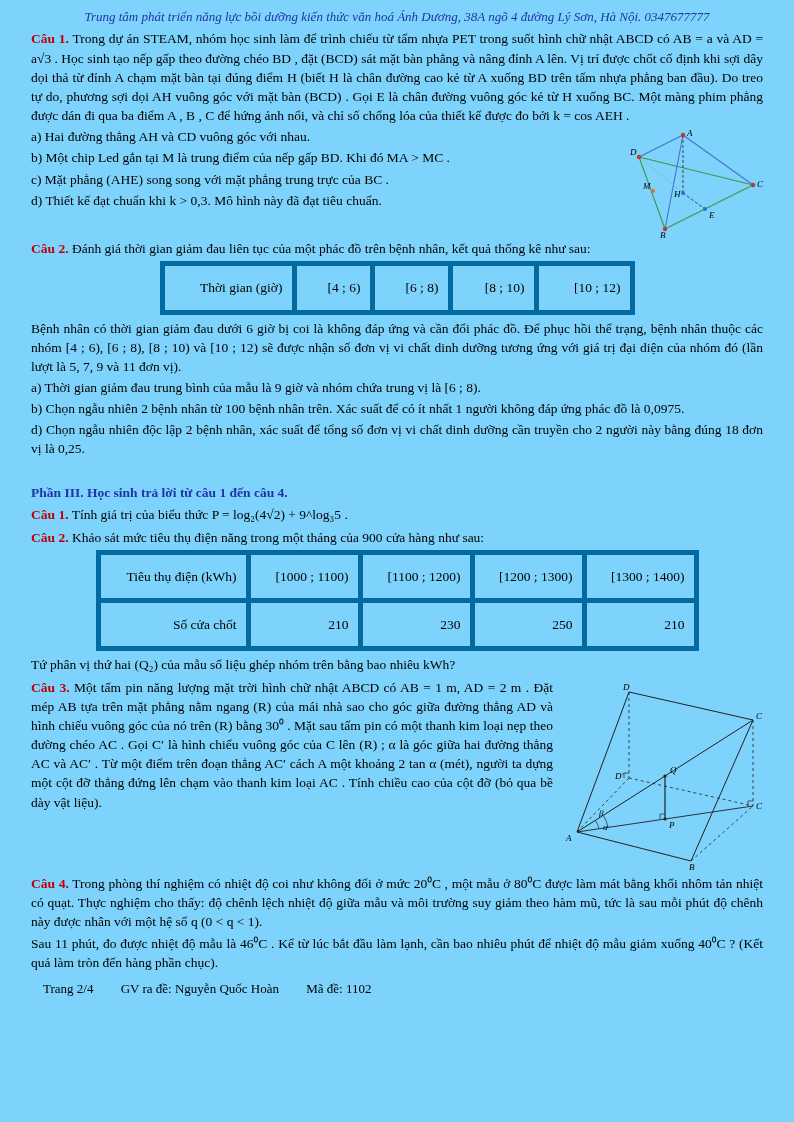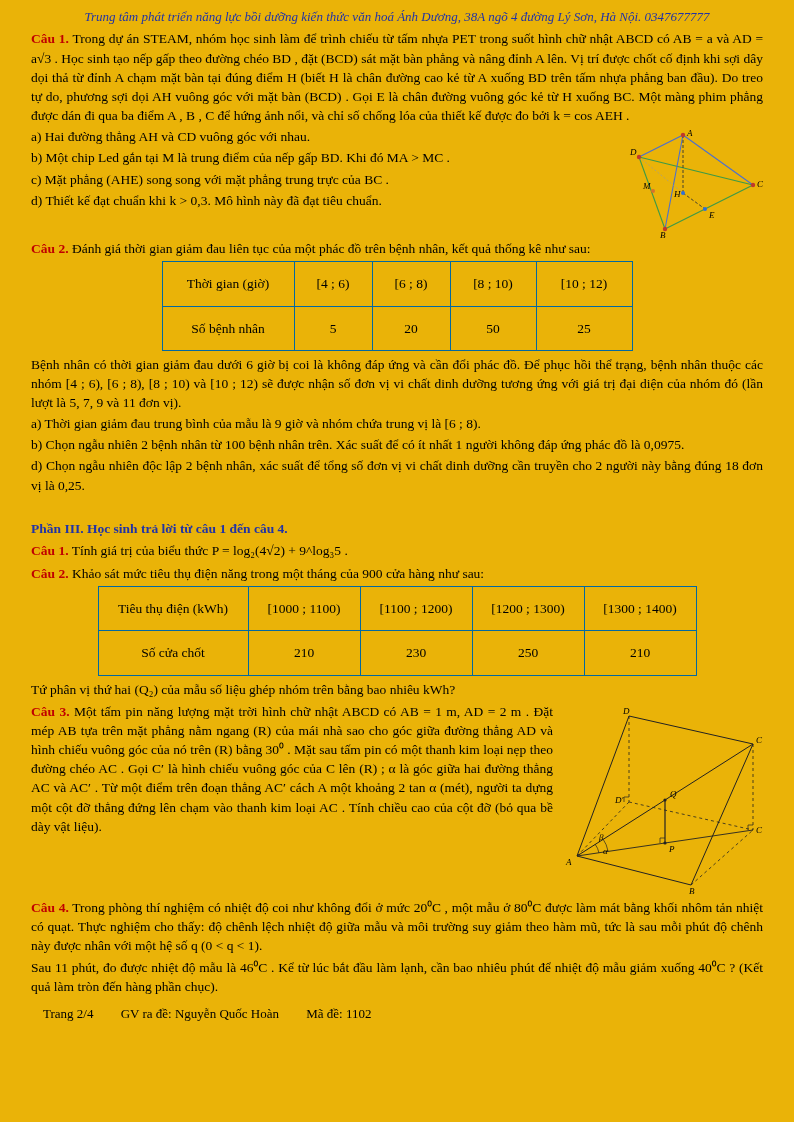--- a/index.html
+++ b/index.html
@@ -1,36 +1,36 @@
 <!DOCTYPE html>
 <html style="--blue: #2133a6; --red: #c00000;"><head>
 <meta charset="utf-8">
 <style>
   :root { --blue:#2133a6; --red:#c00000; --ink:#000000; }
   * { box-sizing: border-box; }
   html,body { margin:0; padding:0; background:#e8e8e8; }
   .page {
     position:relative; width:794px; height:1122px; margin:0 auto;
-    background:#eab308; color:var(--ink);
+    background:#7dd3fc; color:var(--ink);
     font-family:"Liberation Serif", serif; font-size:13.5px; line-height:1.42;
     padding:8px 31px 6px 31px; overflow:hidden;
   }
   p { margin:0 0 2px 0; text-align:justify; }
   .header-line {
     color:var(--blue); font-style:italic; text-align:center;
     font-size:13px; margin-bottom:3px;
   }
   .part-heading { color:var(--blue); font-weight:bold; margin:2px 0 3px 0; }
   .qlabel { color:var(--red); font-weight:bold; }
   .row { display:flex; align-items:flex-start; }
   .items { flex:1 1 auto; }
   .fig { flex:0 0 auto; margin-left:8px; }
   .data-table { border-collapse:collapse; margin:3px auto 4px auto; }
   .data-table td {
-    border:1px solid #0369a1; padding:12px 9px; text-align:center;
+    border:5px solid #0369a1; padding:12px 9px; text-align:right;
     font-size:13.5px; height:20px;
   }
   .fig2-float { float:right; margin:2px 0 4px 10px; }
   .flabel { font-family:"Liberation Serif", serif; font-style:italic; font-size:9px; fill:#000; }
   .footer { margin-top:8px; font-size:13px; }
   .footer span { margin:0 12px; }
   .clear { clear:both; }
   .mathline { margin:3px 0 4px 0; }
 </style>
 </head>
@@ -85,27 +85,20 @@
   <p><span class="qlabel">Câu 2.</span> <span>Đánh giá thời gian giảm đau liên tục của một phác đồ trên bệnh nhân, kết quả thống kê như sau:</span></p>
 
   <table class="data-table">
     <tbody>
         <tr>
       <td style="width:132px">Thời gian (giờ)</td>
       <td style="width:78px">[4 ; 6)</td>
       <td style="width:78px">[6 ; 8)</td>
       <td style="width:86px">[8 ; 10)</td>
       <td style="width:96px">[10 ; 12)</td>
-    </tr>
-    <tr>
-      <td>Số bệnh nhân</td>
-      <td>5</td>
-      <td>20</td>
-      <td>50</td>
-      <td>25</td>
     </tr>
   </tbody>
     </table>
 
   <p>Bệnh nhân có thời gian giảm đau dưới 6 giờ bị coi là không đáp ứng và cần đổi phác đồ. Để phục hồi thể trạng, bệnh nhân thuộc các nhóm [4 ; 6), [6 ; 8), [8 ; 10) và [10 ; 12) sẽ được nhận số đơn vị vi chất dinh dưỡng tương ứng với giá trị đại diện của nhóm đó (lần lượt là 5, 7, 9 và 11 đơn vị).</p>
   <p>a) Thời gian giảm đau trung bình của mẫu là 9 giờ và nhóm chứa trung vị là [6 ; 8).</p>
   <p>b) Chọn ngẫu nhiên 2 bệnh nhân từ 100 bệnh nhân trên. Xác suất để có ít nhất 1 người không đáp ứng phác đồ là 0,0975.</p>
   <p>d) Chọn ngẫu nhiên độc lập 2 bệnh nhân, xác suất để tổng số đơn vị vi chất dinh dưỡng cần truyền cho 2 người này bằng đúng 18 đơn vị là 0,25.</p>
 
   <p class="part-heading" style="margin-top:24px">Phần III.  Học sinh trả lời từ câu 1 đến câu 4.</p>

